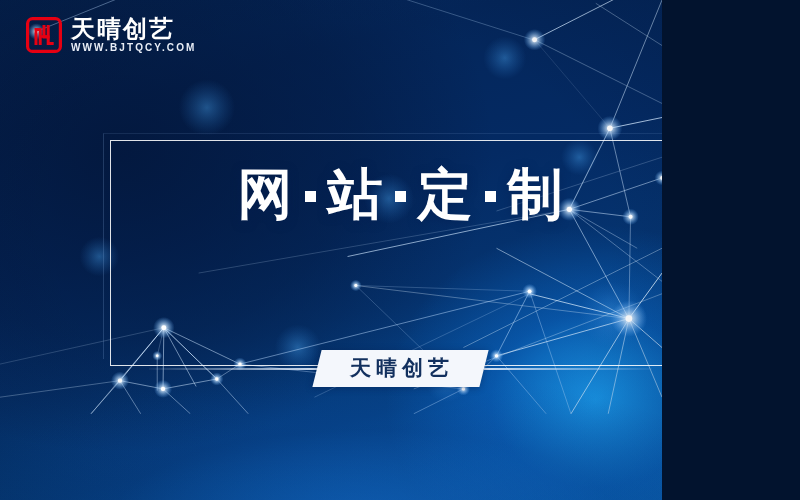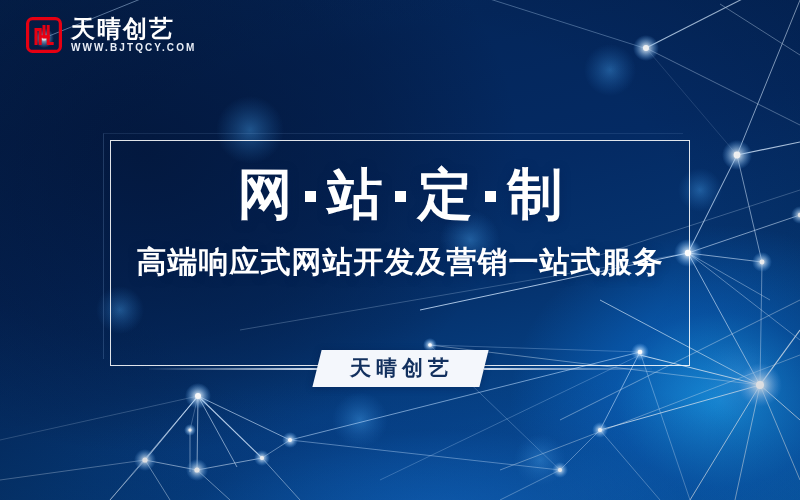--- a/index.html
+++ b/index.html
@@ -7,21 +7,21 @@
   html, body {
     width:800px; height:500px;
     overflow:hidden;
     background:#02132e;
     font-family:"Liberation Sans", "DejaVu Sans", sans-serif;
   }
 
   
   #banner {
     position:relative;
-    width:800px; height:500px;
+    width:662px; height:500px;
     overflow:hidden;
     background:
       radial-gradient(circle at 88% 78%, rgba(0,140,235,0.85) 0%, rgba(0,110,205,0.45) 16%, rgba(0,70,160,0.0) 38%),
       radial-gradient(ellipse at 72% 58%, rgba(10,90,190,0.75) 0%, rgba(6,60,140,0.30) 30%, rgba(3,30,80,0.0) 58%),
       radial-gradient(ellipse at 30% 22%, rgba(6,52,118,0.95) 0%, rgba(4,36,88,0.55) 45%, rgba(3,24,62,0.0) 75%),
       linear-gradient(160deg, #04285c 0%, #042css 0%, #03255a 25%, #062a63 45%, #05306e 62%, #05407f 78%, #0a5aa8 100%),
       #042category;
     background-color:#7f1d1d;
   }
 
@@ -322,21 +322,20 @@
   <div id="content">
     <div id="title">
       <span class="t-char">网</span>
       <span class="t-dot"></span>
       <span class="t-char">站</span>
       <span class="t-dot"></span>
       <span class="t-char">定</span>
       <span class="t-dot"></span>
       <span class="t-char">制</span>
     </div>
-    <div id="subtitle">高端响应式网站开发及营销一站式服务</div>
   </div>
 
   <div id="badge-row">
     <div class="badge-line left"></div>
     <div id="badge">
       <span id="badge-text">天晴创艺</span>
     </div>
     <div class="badge-line right"></div>
   </div>
 

